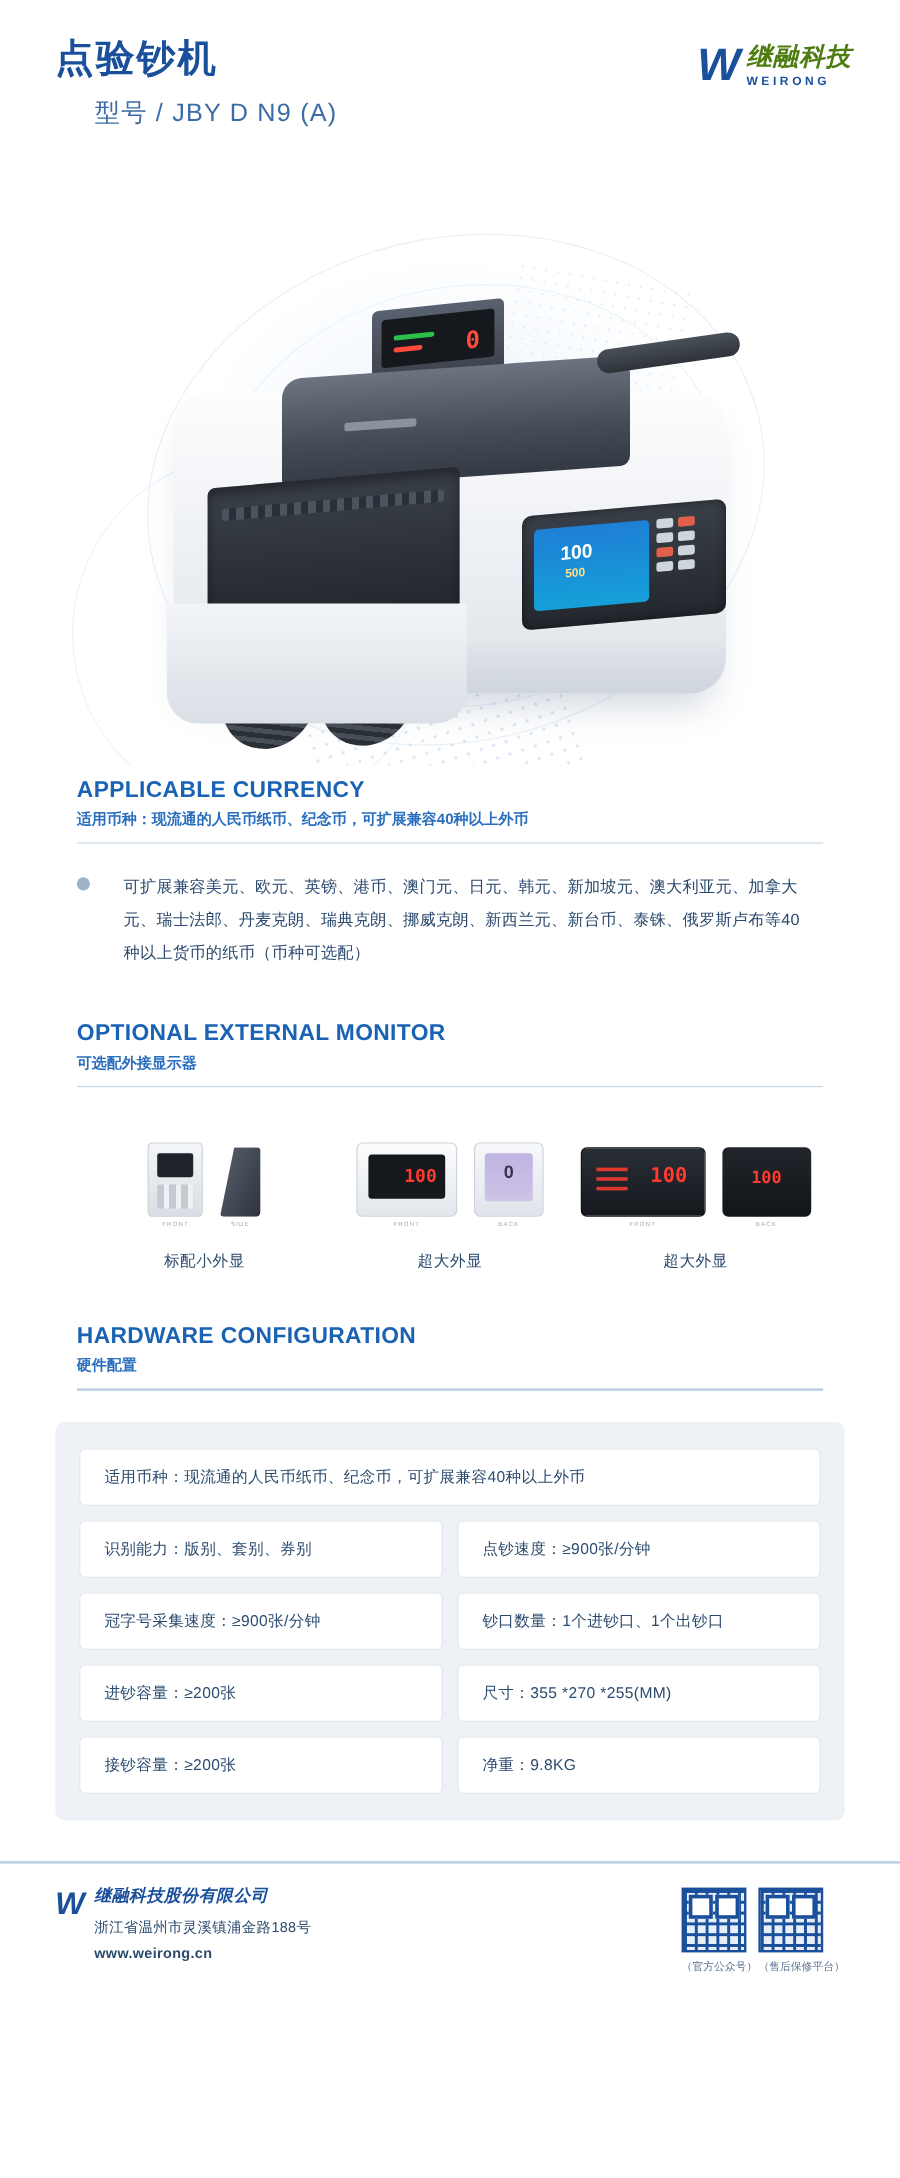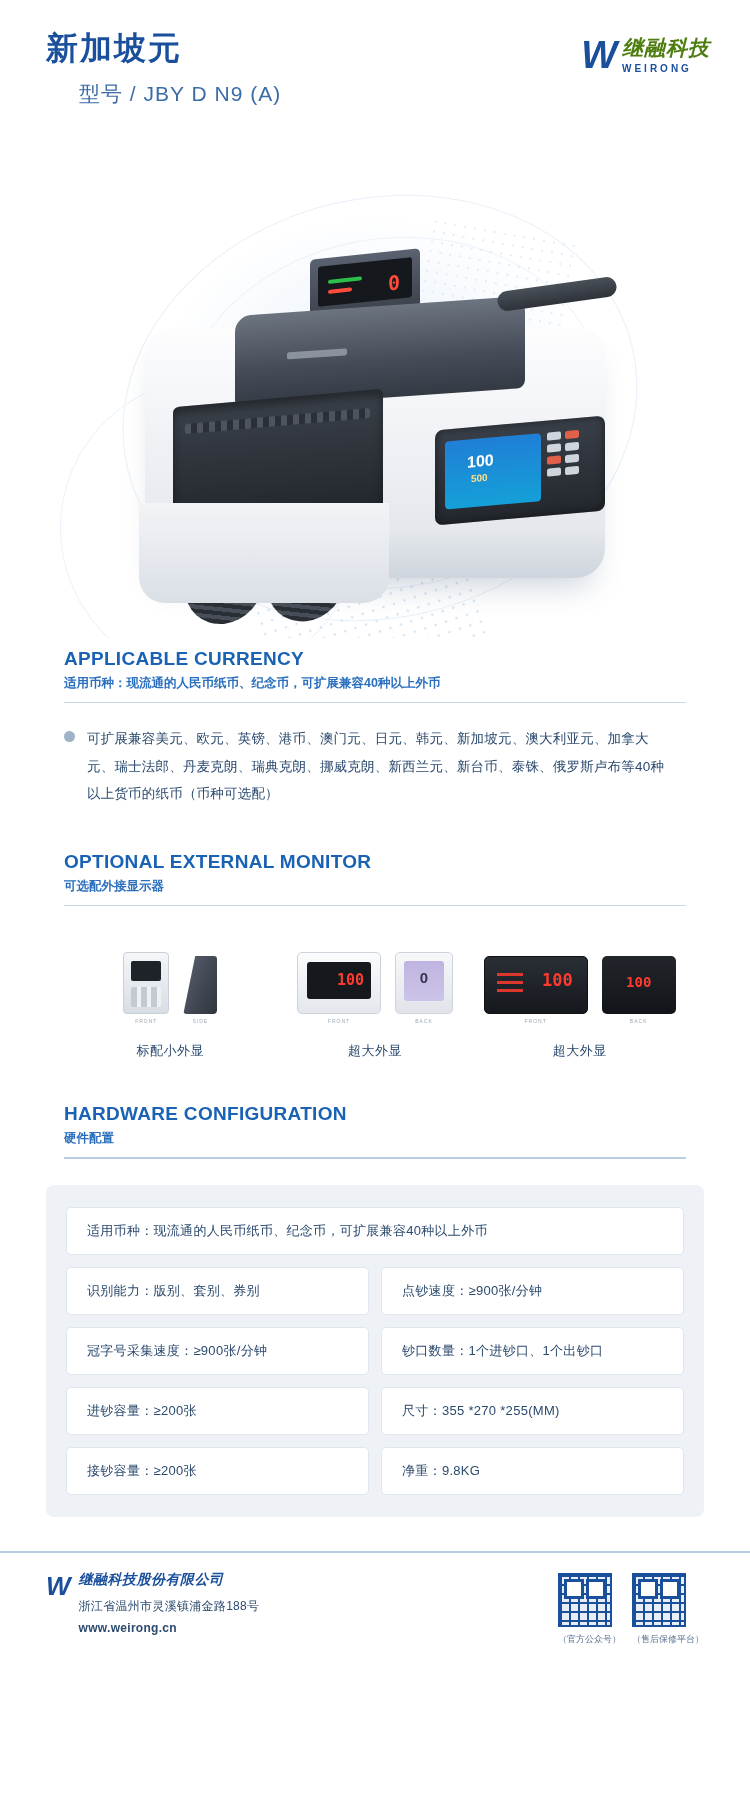--- a/index.html
+++ b/index.html
@@ -225,21 +225,21 @@
   }
   .sec-rule {
     height: 1px;
     background: #c9d8e8;
     margin: 10px 0 0 0;
   }
   .sec-rule.thick { height: 2px; background: #b9cde2; }
 
   .bullet-row {
     display: flex;
-    gap: 12px;
+    gap: 28px;
     margin-top: 22px;
     padding-right: 10px;
   }
   .bullet-dot {
     width: 11px; height: 11px; border-radius: 50%;
     background: #9fb3c8; flex: 0 0 auto; margin-top: 6px;
   }
   .bullet-text {
     font-size: 13.5px;
     line-height: 2.05;
@@ -372,21 +372,21 @@
   .f-logo {
     font-size: 26px; font-weight:bold; font-style:italic; color:#1a4f9c;
     letter-spacing:-2px; line-height:1; padding-top:2px;
   }
   .f-company {
     font-size: 14px; font-weight: bold; font-style: italic; color:#1a4f9c;
     letter-spacing:.5px;
   }
   .f-addr { font-size: 12px; color:#2b4a6e; margin-top:9px; letter-spacing:.3px; }
   .f-url { font-size: 12px; color:#2b4a6e; margin-top:6px; font-weight:bold; letter-spacing:.3px;}
-  .f-right { display:flex; gap:11px; text-align:left; padding-top:2px;}
+  .f-right { display:flex; gap:1px; text-align:left; padding-top:2px;}
   .qr {
     width: 54px; height: 54px;
     background:
       linear-gradient(90deg,#1a4f9c 25%, transparent 0) 0 0/9px 9px,
       linear-gradient(#1a4f9c 25%, transparent 0) 0 0/9px 9px,
       #e8eef6;
     border: 2px solid #1a4f9c;
     position: relative;
     overflow: hidden;
   }
@@ -400,21 +400,21 @@
   }
   .qr-cap { font-size: 9px; color:#5b7390; margin-top:6px; }
 </style>
 </head>
 <body>
 
 <div class="page">
 
   <div class="header">
     <div class="title-block">
-      <div class="main-title">新加坡元</div>
+      <div class="main-title">点验钞机</div>
       <div class="sub-title">型号 / JBY D N9 (A)</div>
     </div>
     <div class="brand">
       <div class="wmark">W</div>
       <div class="brand-text">
         <div class="brand-cn">继融科技</div>
         <div class="brand-en">WEIRONG</div>
       </div>
     </div>
   </div>

